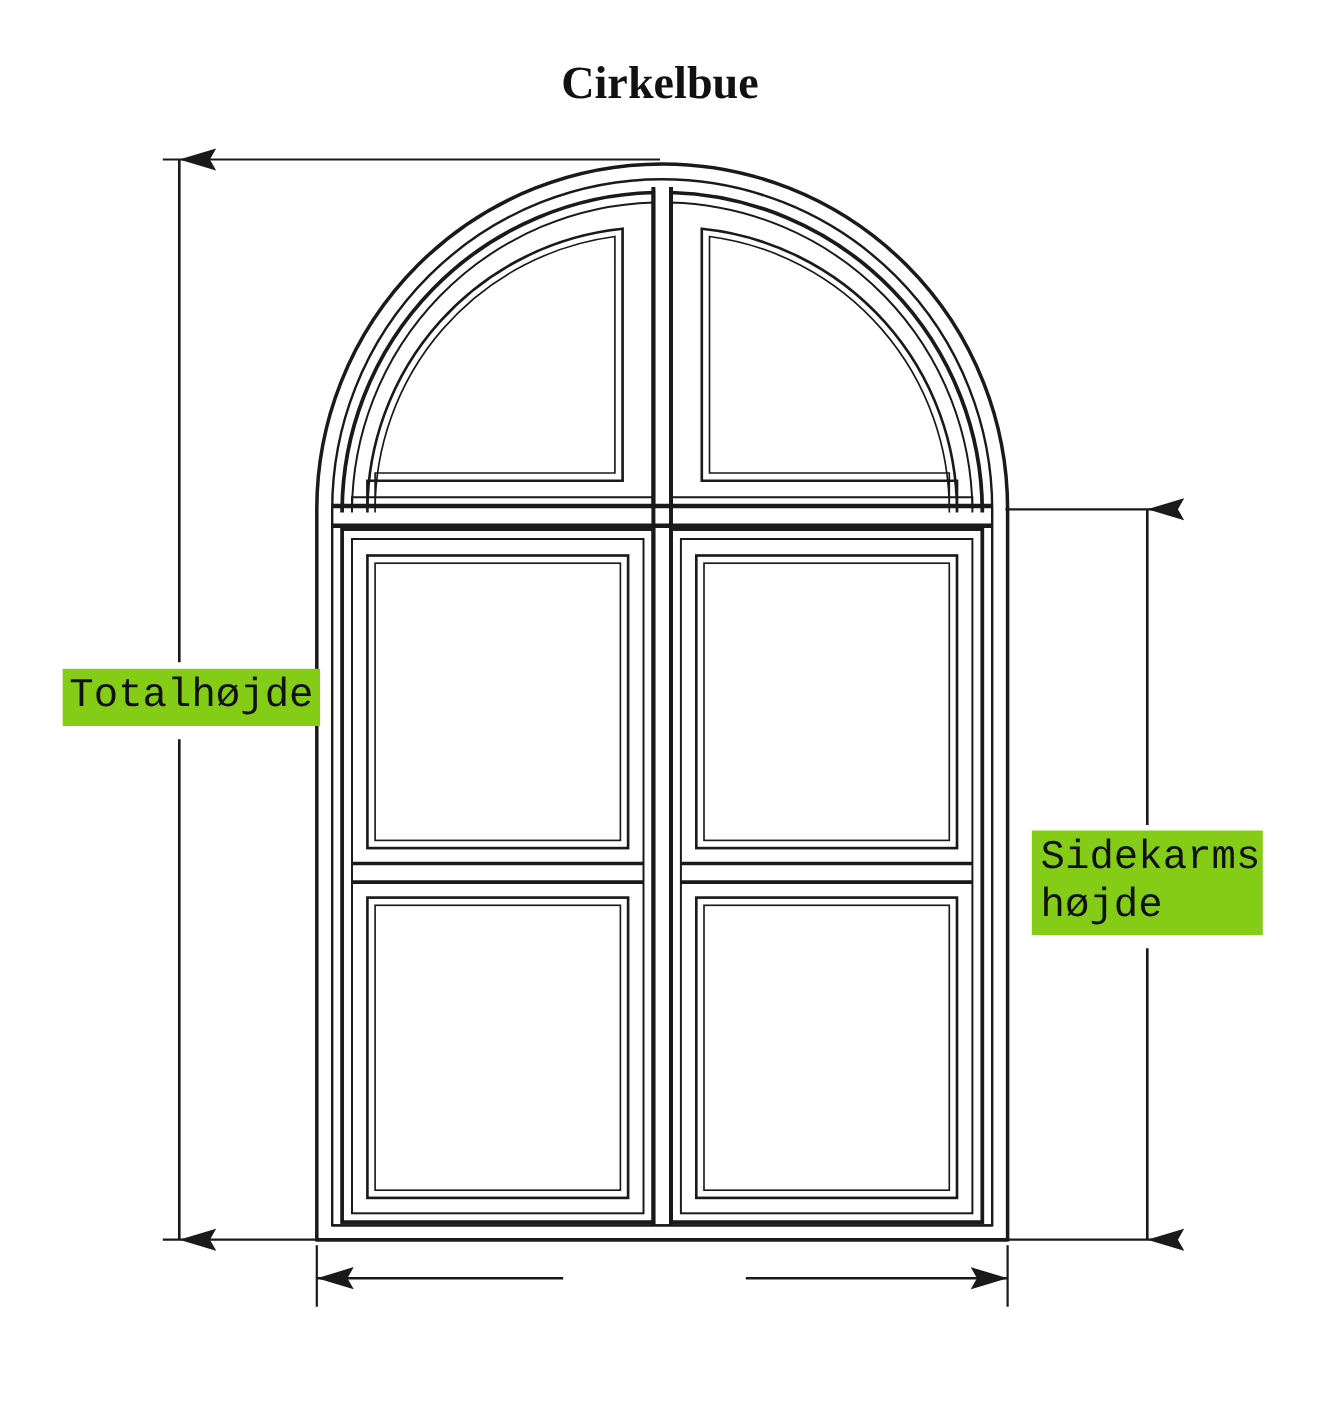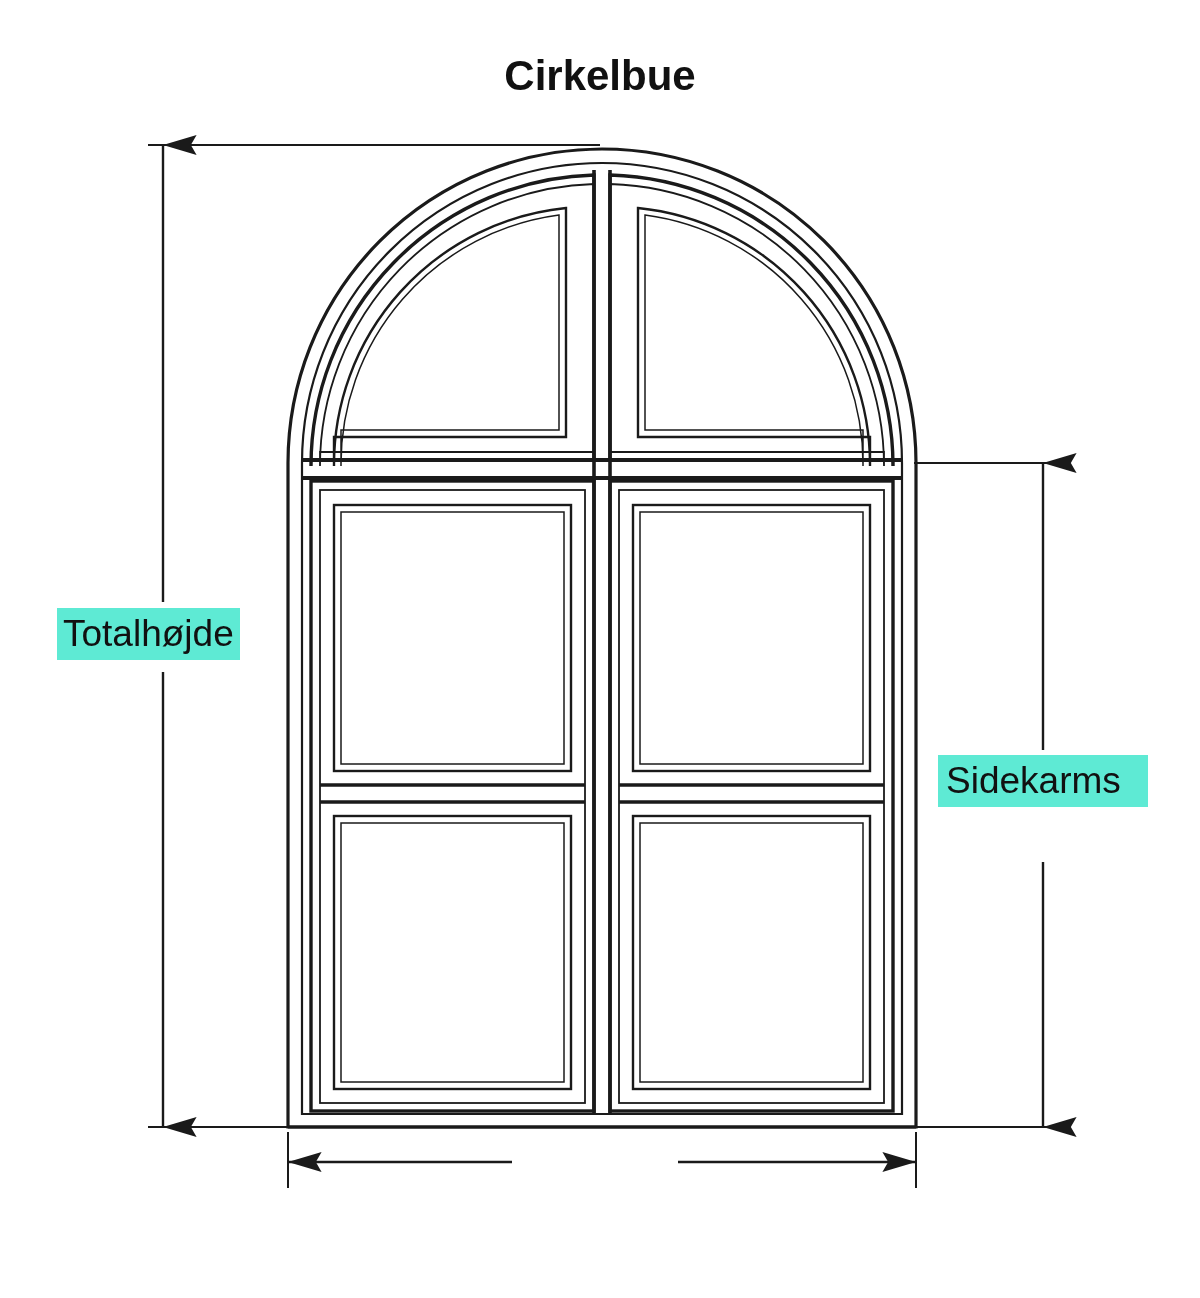--- a/index.html
+++ b/index.html
@@ -24,29 +24,29 @@
   #drawing-title {
     position: absolute;
     left: 0;
     top: 52px;
     width: 1200px;
     text-align: center;
     font-size: 42px;
     font-weight: bold;
     color: #111111;
     letter-spacing: 0px;
-    font-family: Liberation Sans, sans-serif;
+    font-family: Liberation Serif, serif;
   }
   svg.tech { position: absolute; left: 0; top: 0; }
   .dim-label {
     position: absolute;
     color: #111111;
     font-size: 37px;
-    font-family: Liberation Sans, sans-serif;
-    background: #5eead4;
+    font-family: Liberation Mono, monospace;
+    background: #84cc16;
     white-space: nowrap;
     line-height: 1.18;
   }
   #label-total-height {
     left: 57px;
     top: 608px;
     padding: 4px 6px;
   }
   #label-side-height {
     left: 938px;
@@ -187,16 +187,17 @@
       <line x1="916" y1="1132" x2="916" y2="1188" stroke-width="2"></line>
       <line x1="288" y1="1162" x2="512" y2="1162" stroke-width="2.4" marker-start="url(#arrowLeft)"></line>
       <line x1="678" y1="1162" x2="916" y2="1162" stroke-width="2.4" marker-end="url(#arrowRight)"></line>
     </g>
   </svg>
 
   <div class="dim-label" id="label-total-height">Totalhøjde</div>
 
   <div class="dim-label" id="label-side-height">
     <div>Sidekarms</div>
+    <div>højde</div>
   </div>
 
 
 </div>
 
 </body></html>

